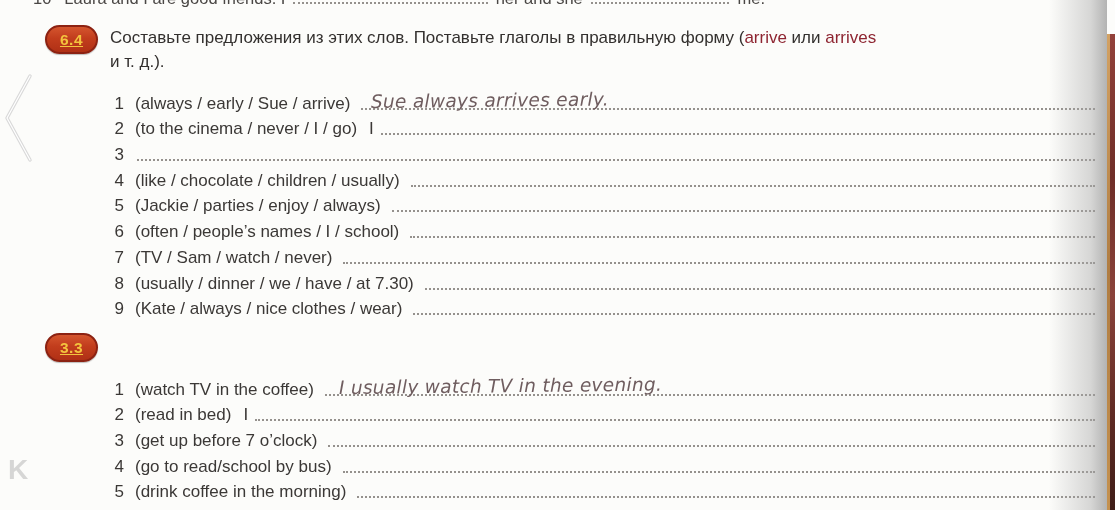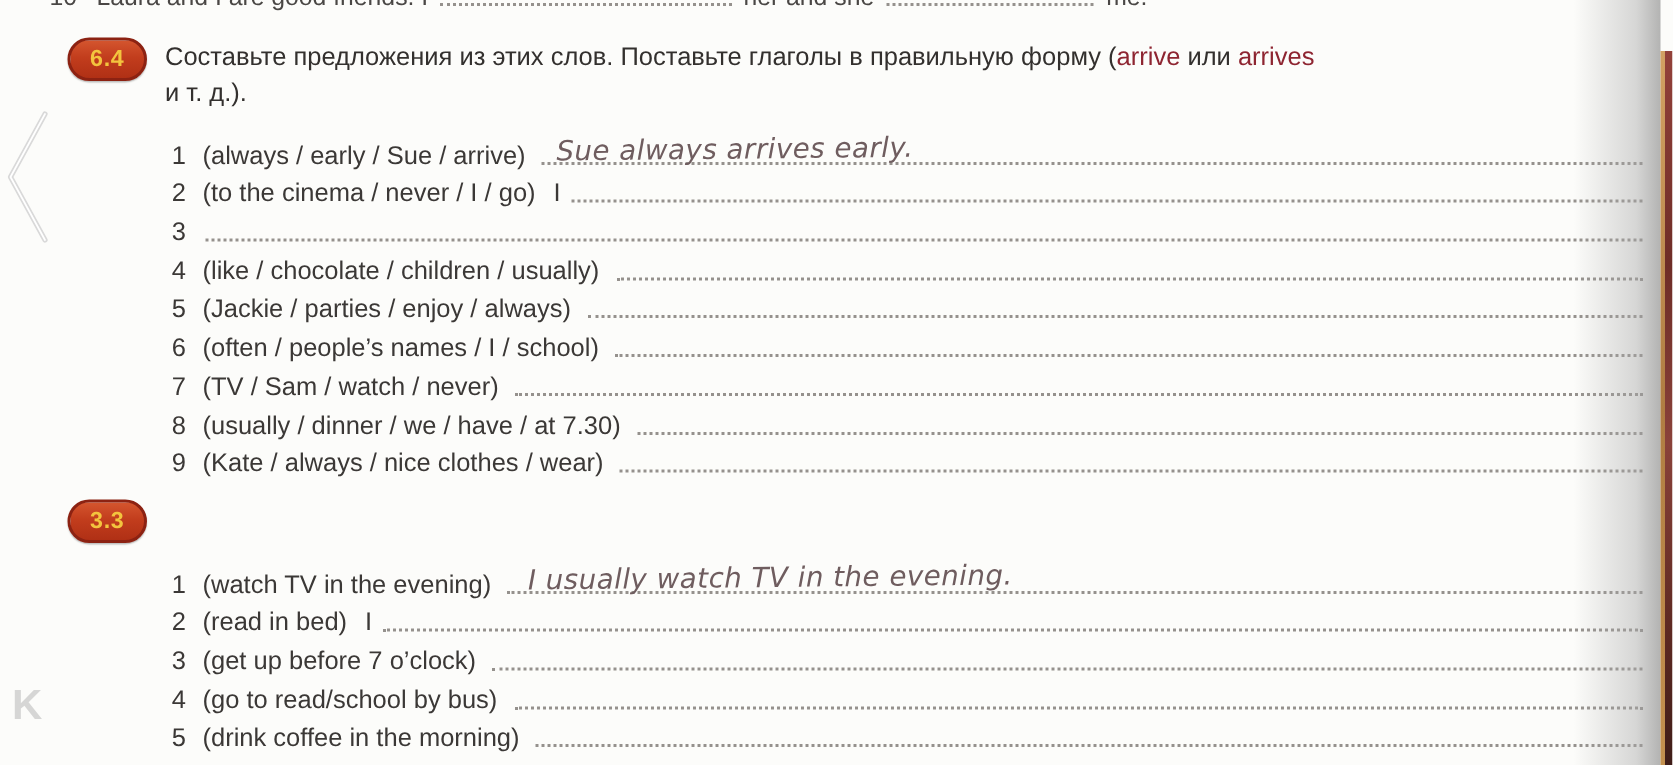--- a/index.html
+++ b/index.html
@@ -30,20 +30,21 @@
   .sec65{top:334px;}
   .header{display:flex;align-items:flex-start;}
   .badge{
     width:53px;height:29px;flex:0 0 53px;margin-top:-1px;
     background:linear-gradient(180deg,#d4552e 0%,#c23d1d 45%,#b03015 100%);
     border:2px solid #8c2212;border-radius:15px;
     box-sizing:border-box;
     display:flex;align-items:center;justify-content:center;
     color:#f3c43e;font-size:15.5px;font-weight:bold;letter-spacing:.5px;
     box-shadow:0 1px 1px rgba(0,0,0,.25);
+    text-decoration:underline;
   }
   .instr{
     margin-left:12px;font-size:17px;font-weight:normal;line-height:24px;
     color:#33302e;
   }
   .instr .accent{color:#8e2531;}
   .nowrap{white-space:nowrap;}
 
   
   .items{margin-top:14px;margin-left:65px;}
@@ -182,21 +183,21 @@
   </div>
 </div>
 
 <div class="section sec65">
   <div class="header">
     <div class="badge">3.3</div>
   </div>
   <div class="items">
     <div class="row">
       <span class="num">1</span>
-      <span class="prompt">(watch TV in the evening)</span>
+      <span class="prompt">(watch TV in the coffee)</span>
       <span class="prefix"></span>
       <span class="dots">
           <span class="hw">I usually watch TV in the evening.</span>
         </span>
     </div>
     <div class="row">
       <span class="num">2</span>
       <span class="prompt">(read in bed)</span>
       <span class="prefix">I</span>
       <span class="dots">

